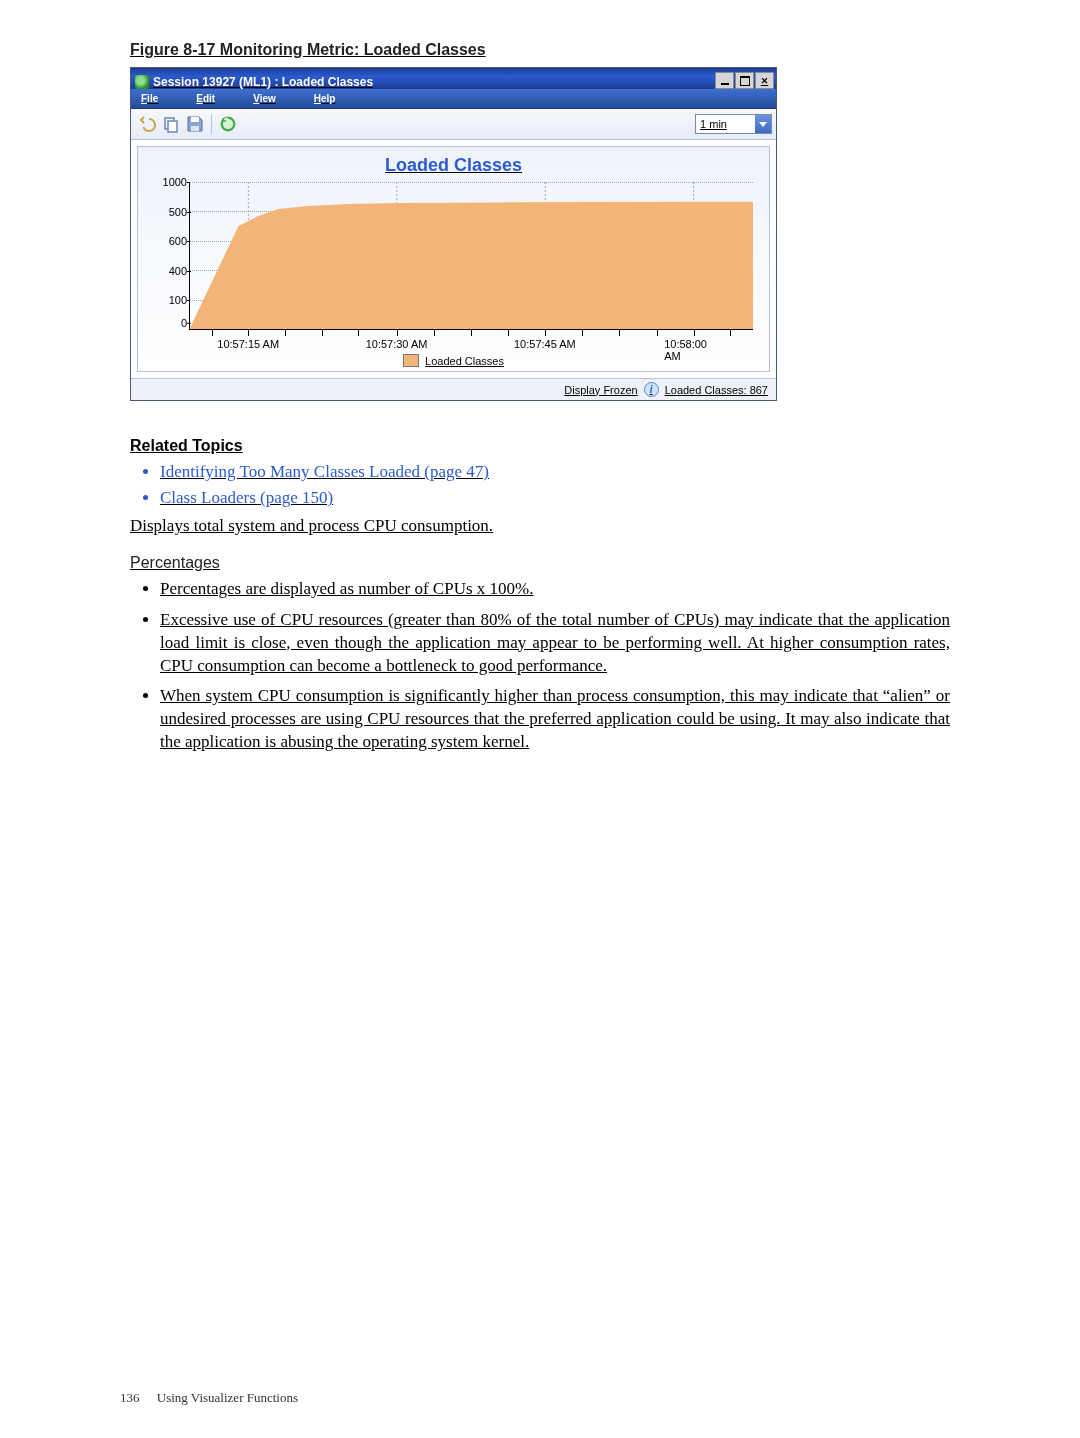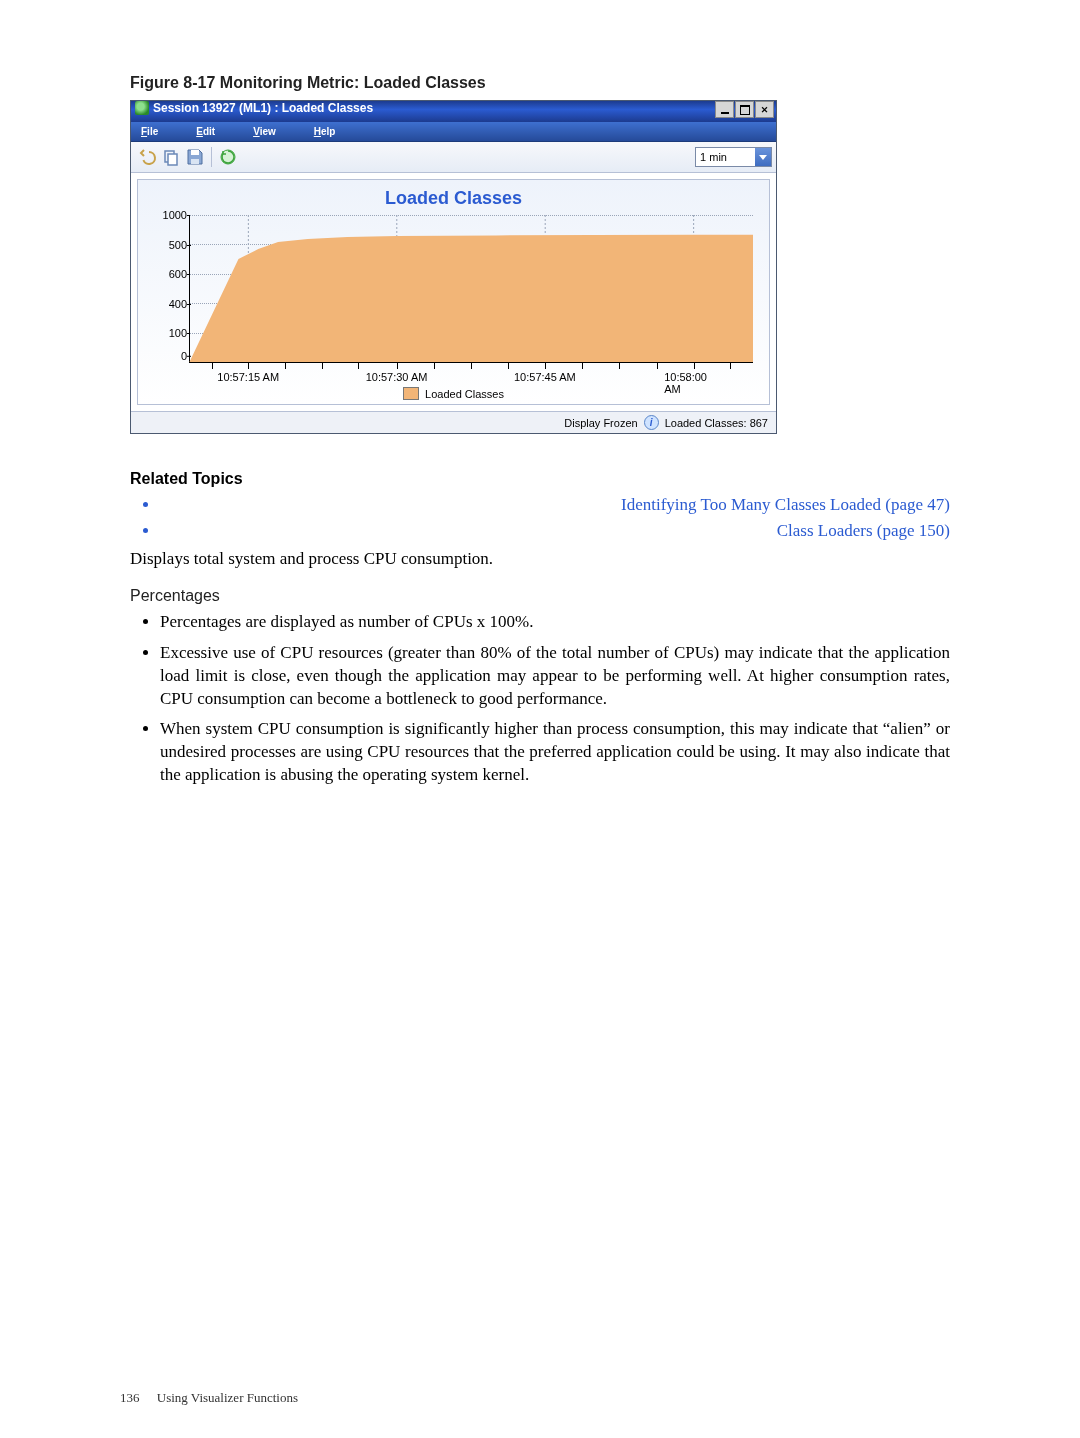--- a/index.html
+++ b/index.html
@@ -6,40 +6,41 @@
     margin: 0;
     padding: 0;
     font-family: Georgia, "Times New Roman", serif;
     background: #fff;
     width: 1080px;
     height: 1438px;
     position: relative;
   }
   .page {
     position: relative;
-    padding: 68px 130px 0 120px;
+    padding: 35px 130px 0 120px;
+    text-decoration: underline;
   }
   .figure-caption {
     font-family: Arial, "Helvetica Neue", sans-serif;
     font-weight: bold;
     font-size: 16px;
     color: #222;
     margin: 6px 0 8px 10px;
   }
   
   .app-window {
     width: 645px;
     margin-left: 10px;
     border: 1px solid #4b5970;
     background: #fff;
     font-family: Arial, sans-serif;
   }
   .titlebar {
     display: flex;
-    align-items: flex-start;
+    align-items: flex-end;
     height: 21px;
     background: linear-gradient(#1c3b8f, #2b5bd1 40%, #1c3b8f);
     color: #fff;
     font-size: 12px;
     font-weight: bold;
     padding: 0 2px 0 4px;
   }
   .titlebar .app-icon {
     width: 14px; height: 14px; margin-right: 4px;
     background: radial-gradient(circle at 40% 40%, #8de08d 30%, #2a8a2a 70%);
@@ -135,21 +136,21 @@
   .statusbar .info-icon{
     width:13px;height:13px;border-radius:50%;background:#cfe3ff;border:1px solid #5a86c9;
     color:#2b5bd1;display:flex;align-items:center;justify-content:center;font-style:italic;font-weight:bold;font-size:10px;
   }
   
   .related-topics-h{
     font-family: Arial, sans-serif;font-weight:bold;font-size:16px;
     margin: 36px 0 4px 10px;
   }
   ul.links{margin:0 0 0 40px;padding:0;}
-  ul.links li{font-size:17px;color:#2b5bd1;line-height:1.55;list-style:disc;font-family:"URW Palladio L",Georgia,serif;text-align:right;}
+  ul.links li{font-size:17px;color:#2b5bd1;line-height:1.55;list-style:disc;font-family:"URW Palladio L",Georgia,serif;}
   ul.links li .link{color:#2b5bd1;}
   .section-h{
     font-family: Arial, sans-serif;font-size:18px;color:#222;margin:18px 0 6px -10px;font-weight:normal;
   }
   .body-p{font-size:17px;margin:4px 0 0 10px;font-family:"URW Palladio L",Georgia,serif;}
   .guidelines-h{
     font-family: Arial, sans-serif;font-size:16px;color:#222;margin:18px 0 6px 10px;font-weight:normal;
   }
   ul.bullets{margin:4px 0 0 40px;padding:0;}
   ul.bullets li{

